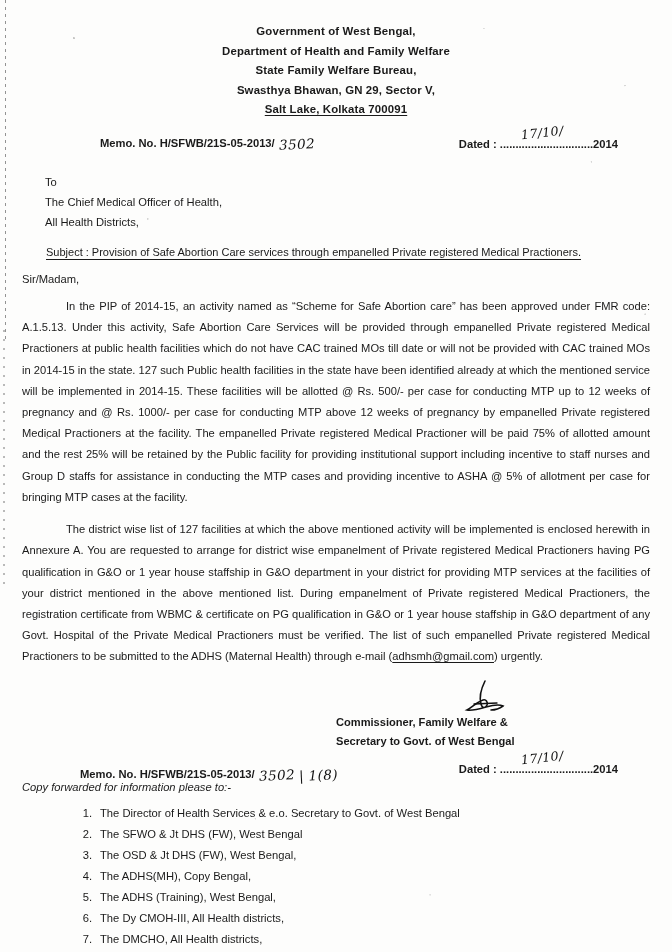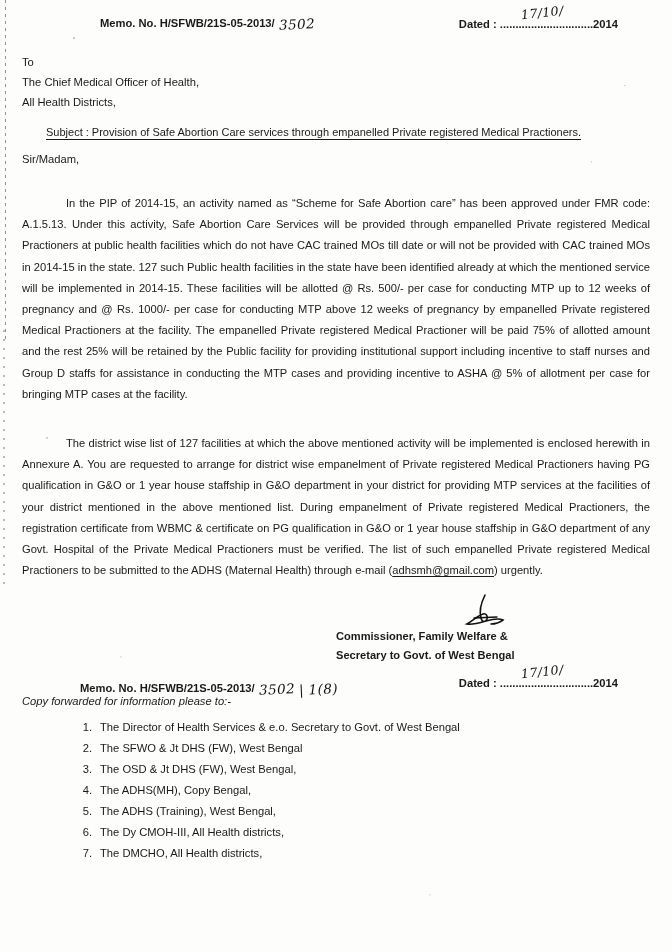--- a/index.html
+++ b/index.html
@@ -117,37 +117,37 @@
     font-size: 12.5px;
     transform: rotate(-6deg);
   }
 
   
   .addressee {
     margin-top: 22px;
     font-size: 11.2px;
     line-height: 20px;
   }
-  .addressee div { display: block; }
+  .addressee div { display: block; margin-left: 23px; }
 
   .subject {
     margin: 14px 0 0 24px;
     font-size: 11px;
     text-decoration: underline;
     text-underline-offset: 2.5px;
     font-weight: 400;
   }
   .salutation {
     margin-top: 15px;
     font-size: 11.2px;
   }
 
   
   .body-para {
-    margin-top: 28px;
+    margin-top: 11px;
     font-size: 11.15px;
     line-height: 21.2px;
     text-align: justify;
     text-justify: inter-word;
   }
   .body-para.indent { text-indent: 44px; }
   .email-link {
     text-decoration: underline;
     text-underline-offset: 2px;
     color: #1a1a1a;
@@ -208,20 +208,27 @@
 </style>
 </head>
 <body>
 
 <div id="page">
   <div id="scan-edge"></div>
   <div id="scan-edge-b"></div>
 
   <div class="sheet">
 
+    <div class="letterhead">
+      <span class="lh-line">Government of West Bengal,</span>
+      <span class="lh-line">Department of Health and Family Welfare</span>
+      <span class="lh-line">State Family Welfare Bureau,</span>
+      <span class="lh-line">Swasthya Bhawan, GN 29, Sector V,</span>
+      <span class="lh-line underlined">Salt Lake, Kolkata 700091</span>
+    </div>
 
     <div class="memo-row">
       <div class="memo-no">
         <span>Memo. No. H/SFWB/21S-05-2013/</span><span class="hand hand-num">3502</span>
       </div>
       <div class="dated">
         <span>Dated : </span><span class="dots">..............................</span><span>2014</span>
         <span class="hand dated-hand">17/10/</span>
       </div>
     </div>

